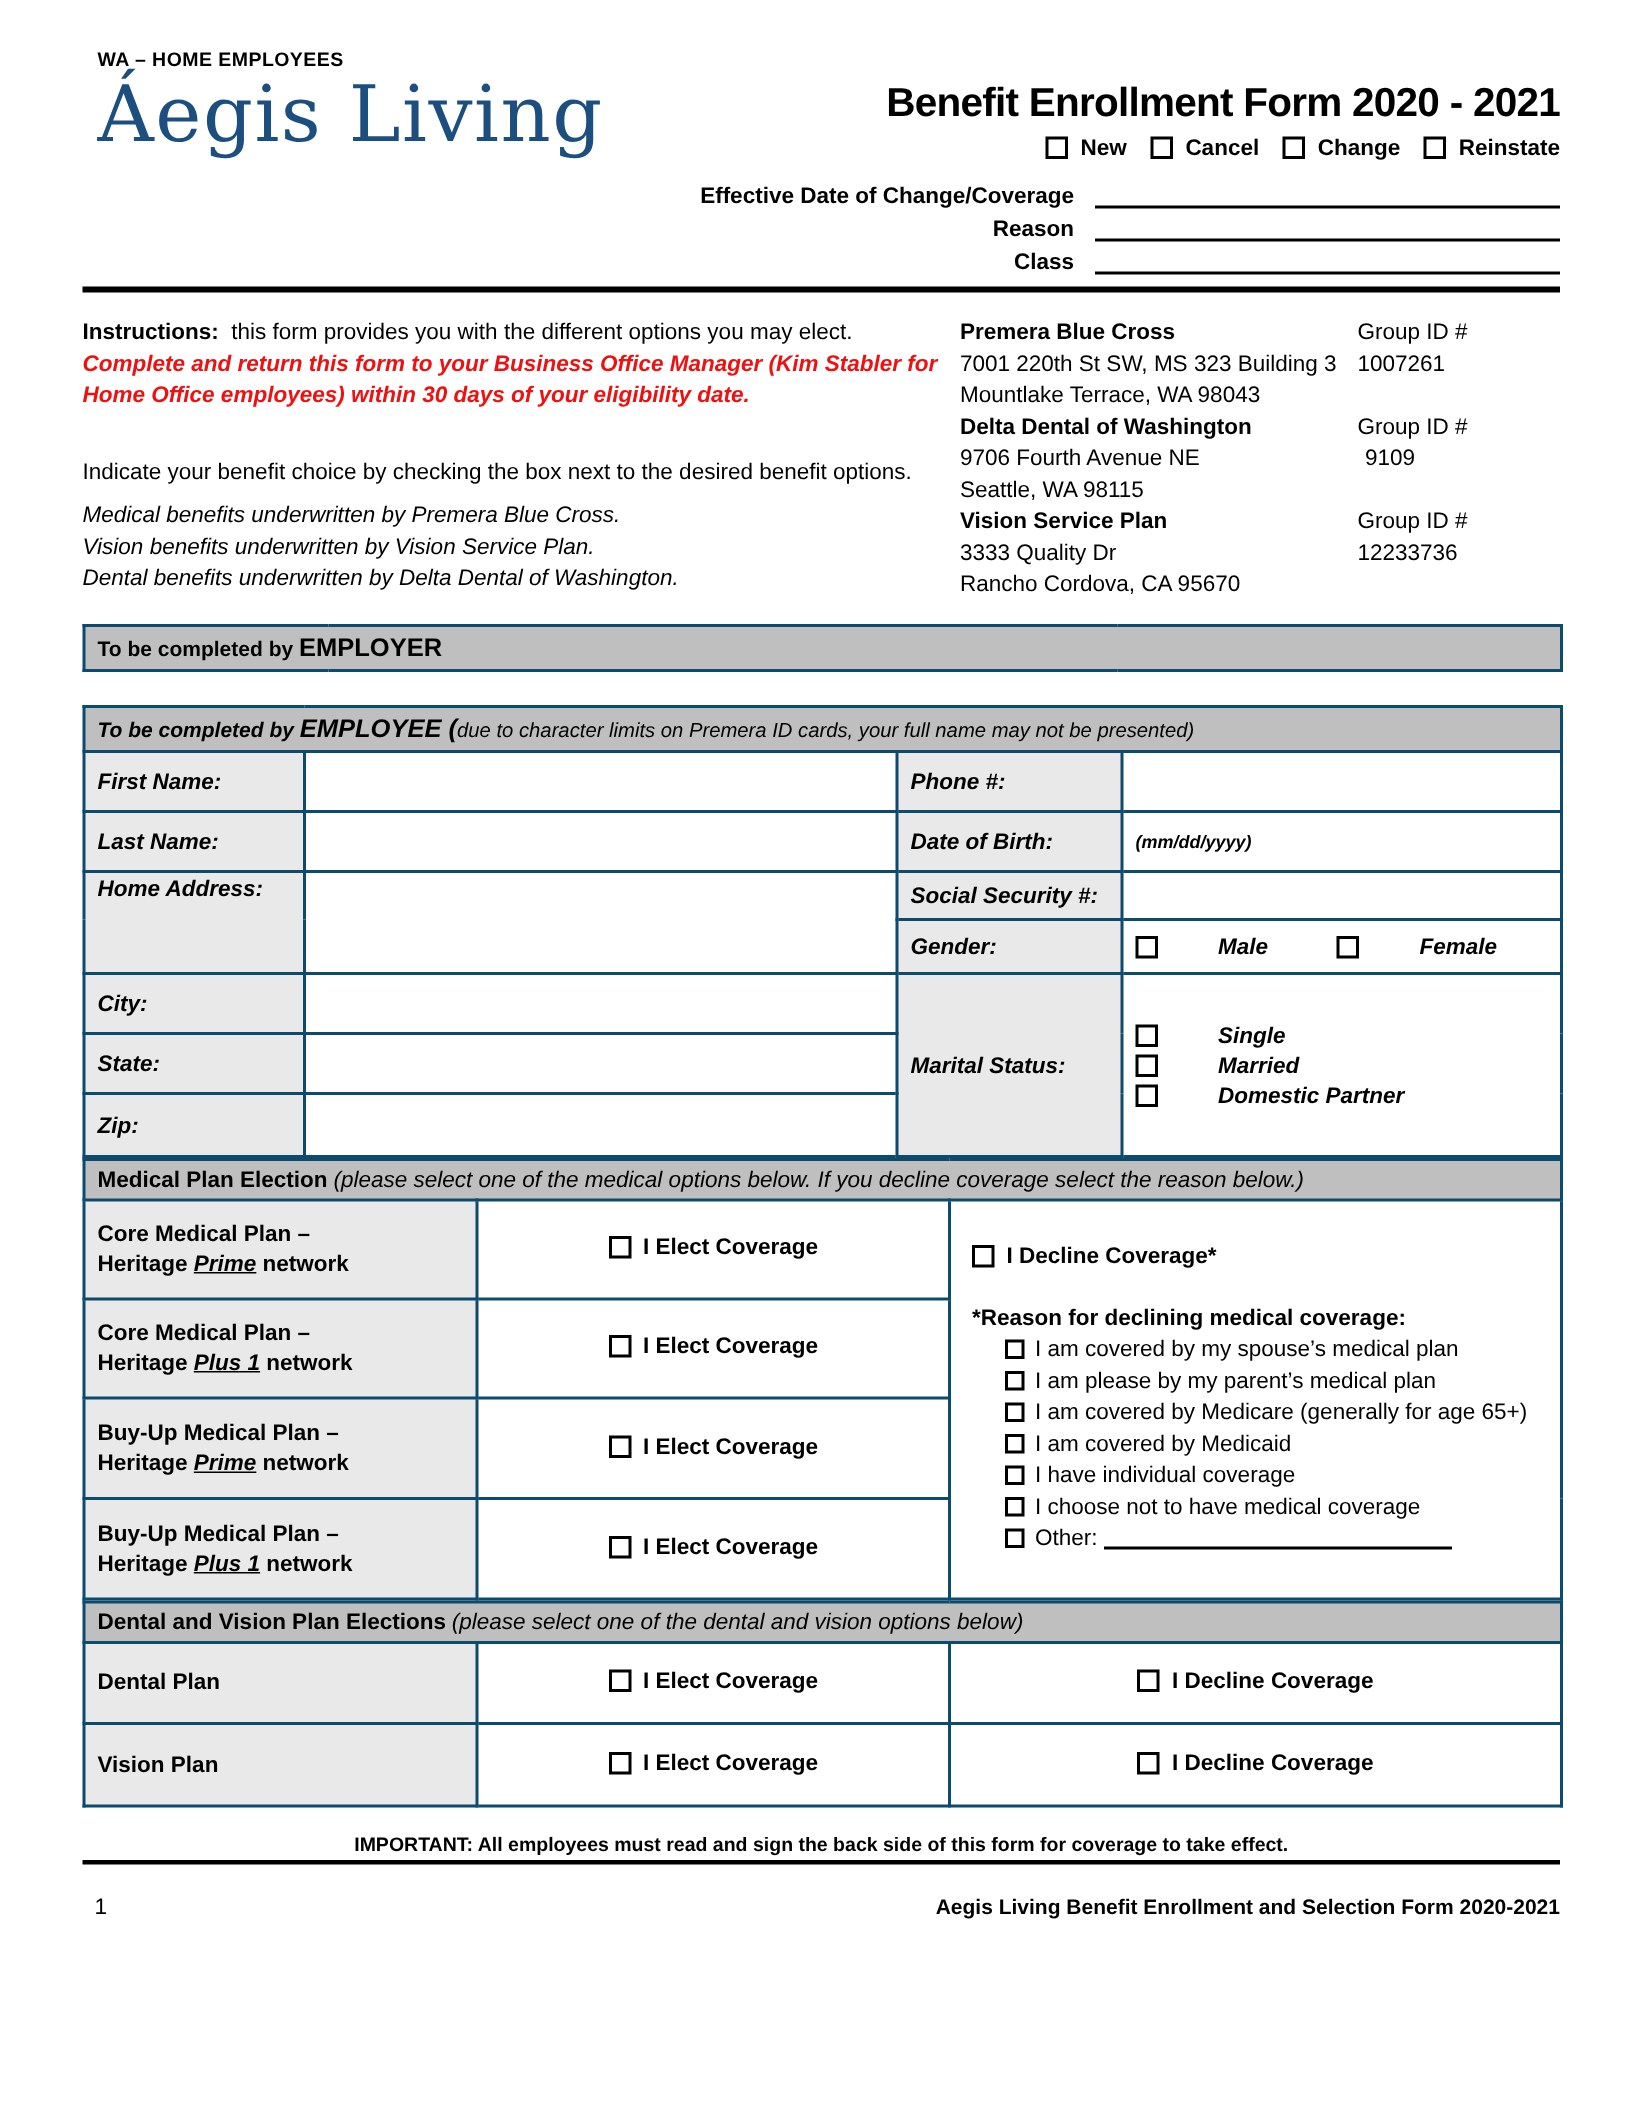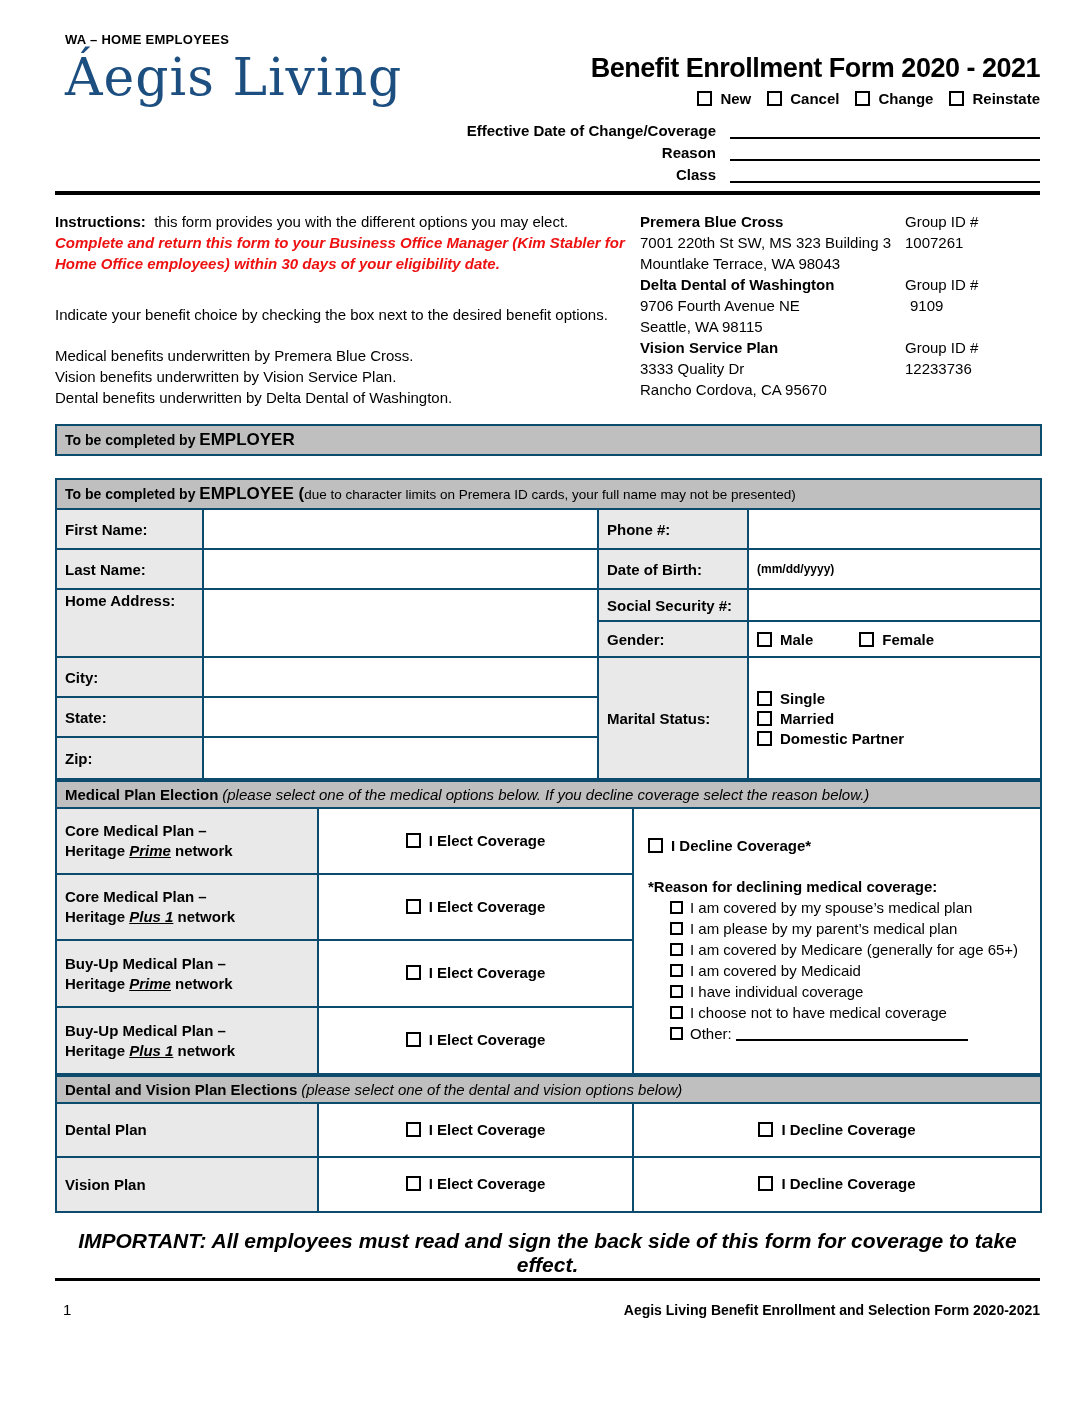--- a/index.html
+++ b/index.html
@@ -27,52 +27,52 @@
   .eff-label { font-size:15px; font-weight:bold; text-align:right; }
   .eff-line { width:310px; border-bottom:2px solid #000; height:18px; margin-left:14px; }
 
   .thick-rule { height:4px; background:#000; margin-top:8px; }
 
   
   .two-col { display:flex; margin-top:16px; font-size:15px; line-height:21px; }
   .instructions { width:585px; }
   .red-note { color:#ee1111; font-weight:bold; font-style:italic; }
   .indicate { margin-top:30px; }
-  .underwriting { margin-top:20px; }
+  .underwriting { margin-top:8px;font-style:italic; }
   .carriers { flex:1; display:grid; grid-template-columns:265px 1fr; align-content:start; }
   .carrier-name { font-weight:bold; }
 
   
   table { border-collapse:collapse; width:985px; font-size:15px; table-layout:fixed; }
   td { border:2px solid #0c4a6e; padding:2px 8px; vertical-align:middle; }
   .sec-header td { background:#bfbfbf; font-weight:bold; font-size:14px; padding:4px 8px; }
   .sec-strong { font-size:17px; }
   .sec-note { font-weight:normal; font-size:13.5px; }
   .sec-note-i { font-weight:normal; font-style:italic; font-size:15px; }
   .lbl { background:#e9e9e9; font-weight:bold; }
   .fill { background:#fff; }
   .employer-table { margin-top:16px; }
-  .employee-table { margin-top:22px; }
+  .employee-table { margin-top:22px;font-style:italic; }
   .hint { font-size:12px; font-weight:bold; }
-  .opt-line { display:flex; align-items:center; margin:3px 0; font-weight:bold; }
+  .opt-line { display:flex; align-items:center; margin:3px 0; font-weight:bold;gap:32px; }
   .gender-cell { display:flex; gap:46px; align-items:center; }
 
   .plan-cell { background:#e9e9e9; font-weight:bold; line-height:20px; }
   .net { font-style:italic; text-decoration:underline; }
   .elect-cell { text-align:center; font-weight:bold; }
   .elect-inner { display:inline-flex; align-items:center; }
   .decline-cell { vertical-align:top; padding:28px 10px 0 14px; }
   .decline-line { display:flex; align-items:center; font-weight:bold; }
   .reasons-title { font-weight:bold; margin-top:24px; }
   .reason-item { display:flex; align-items:center; margin:4px 0 4px 22px; font-weight:normal; }
   .other-line { display:inline-block; width:232px; border-bottom:2px solid #000; height:14px; margin-left:4px; }
 
   
   .important-wrap { margin-top:16px; border-bottom:3px solid #000; text-align:center; padding-bottom:1px; }
-  .important-text { font-size:21px; font-weight:bold; font-style:italic; }
+  .important-text { font-size:13px; font-weight:bold; }
   .footer-row { display:flex; justify-content:space-between; align-items:baseline; margin-top:20px; }
   .page-num { font-size:15px; margin-left:8px; }
   .doc-title { font-size:14px; font-weight:bold; }
 </style>
 </head>
 <body>
 
 <div class="page">
   <div class="content">
 

